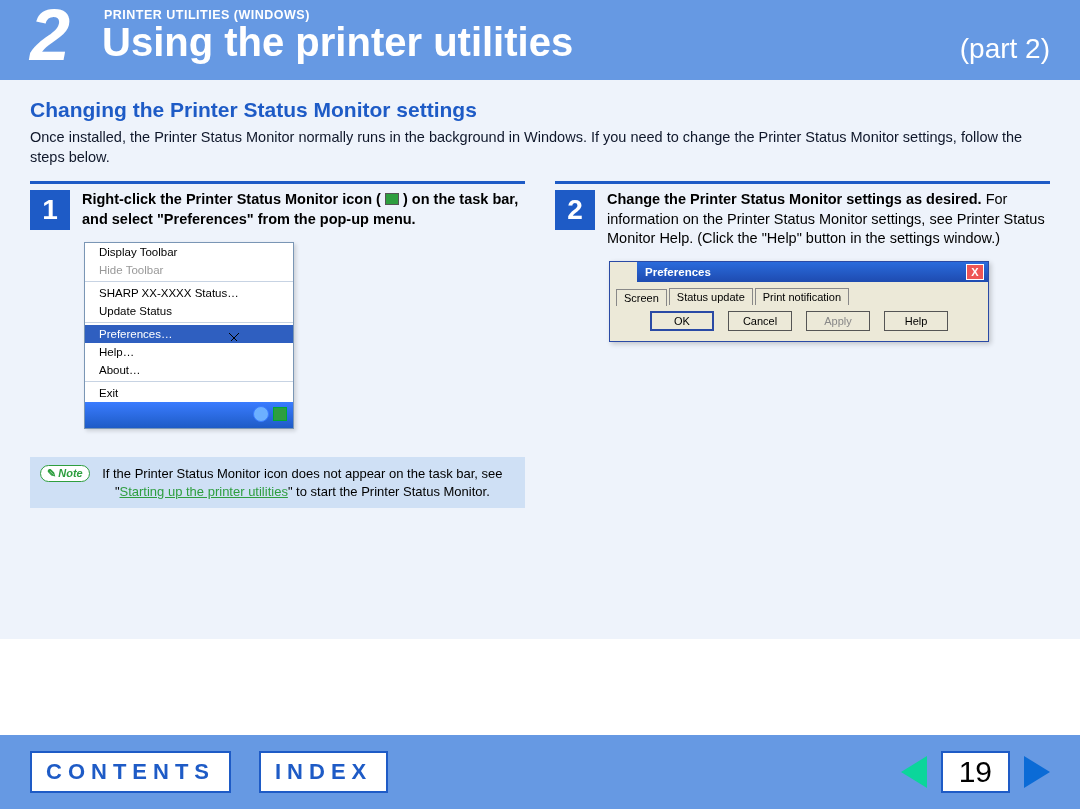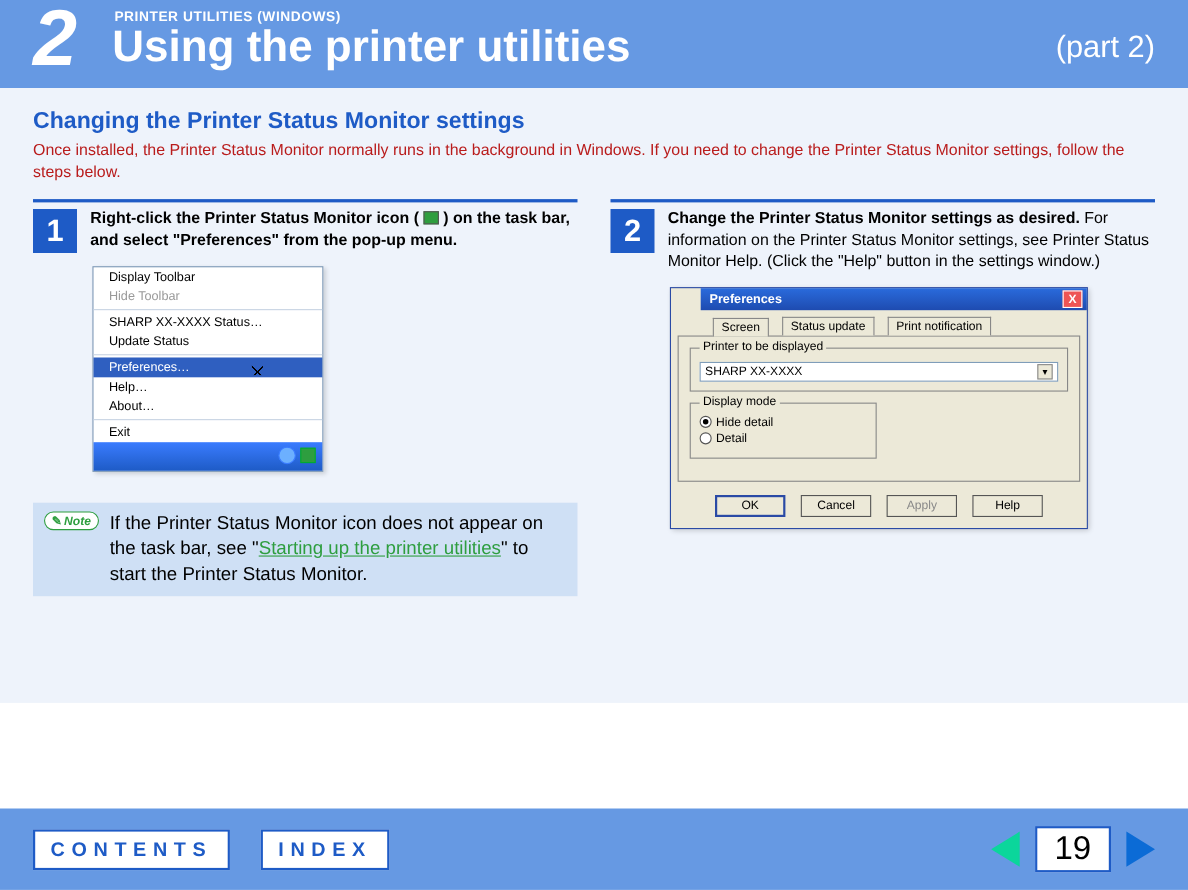--- a/index.html
+++ b/index.html
@@ -31,21 +31,21 @@
   }
   .breadcrumb {
     font-size: 12.5px;
     font-weight: bold;
     letter-spacing: 0.5px;
     margin-left: 74px;
     padding-top: 0px;
   }
   .title-row {
     display: flex;
-    align-items: center;
+    align-items: flex-end;
     justify-content: space-between;
     margin-left: 72px;
     margin-top: -2px;
   }
   .title {
     font-size: 40px;
     font-weight: bold;
   }
   .part {
     font-size: 28px;
@@ -60,21 +60,21 @@
   }
   .subheading {
     color: #1e5bc6;
     font-size: 21px;
     font-weight: bold;
     margin-bottom: 6px;
   }
   .intro {
     font-size: 14.5px;
     line-height: 1.35;
-    color: #b91c1c;
+    color: #0f172a;
     margin-bottom: 14px;
   }
   .columns {
     display: flex;
     gap: 30px;
   }
   .col { flex: 1; min-width: 0; }
 
   .step {
     display: flex;
@@ -157,39 +157,39 @@
   .tray-arrow {
     width: 16px; height: 16px;
     border-radius: 50%;
     background: #6cb0ff;
     border: 1px solid #3a7cff;
   }
 
   
   .note {
     display: flex;
-    gap: 10px;
     background: #cfe0f5;
     padding: 8px 10px;
     align-items: flex-start;
     margin-top: 6px;
+    text-align: center;
   }
   .note-badge {
     border: 1.5px solid #2e9e3f;
     color: #2e9e3f;
     background: #fff;
     font-size: 11px;
     font-weight: bold;
     border-radius: 10px;
     padding: 1px 6px;
     flex-shrink: 0;
     font-style: italic;
   }
   .note-badge::before { content: "✎"; font-style: normal; margin-right: 2px; }
-  .note-body { font-size: 17px; line-height: 1.35; }
+  .note-body { font-size: 13px; line-height: 1.35; }
   .note-link { color: #2e9e3f; text-decoration: underline; }
 
   
   .prefs {
     margin: 12px 0 0 54px;
     width: 380px;
     border: 1px solid #2a4aa5;
     font-size: 11.5px;
     background: #ece9d8;
     box-shadow: 2px 2px 5px rgba(0,0,0,0.2);
@@ -207,23 +207,22 @@
   .prefs-titlebar .x {
     width: 18px; height: 16px;
     background: #e55;
     border: 1px solid #fff;
     text-align: center;
     line-height: 14px;
     font-size: 11px;
   }
   .prefs-tabs {
     display: flex;
-    gap: 12px;
+    gap: 2px;
     padding: 6px 6px 0 6px;
-    margin-left: 32px;
   }
   .tab {
     border: 1px solid #888;
     border-bottom: none;
     padding: 2px 7px;
     background: #ece9d8;
     font-size: 11px;
   }
   .tab.active { background: #ece9d8; position: relative; top: 1px; }
   .prefs-body {
@@ -302,21 +301,21 @@
     background: #6699e3;
     display: flex;
     align-items: center;
     padding: 0 30px;
     gap: 28px;
   }
   .foot-btn {
     background: #fff;
     border: 2px solid #1e5bc6;
     color: #1e5bc6;
-    font-size: 18px;
+    font-size: 22px;
     font-weight: bold;
     letter-spacing: 6px;
     padding: 6px 14px;
   }
   .pager {
     margin-left: auto;
     display: flex;
     align-items: center;
     gap: 14px;
   }
@@ -408,40 +407,20 @@
       <div class="prefs">
         <div class="prefs-titlebar">
           <span>Preferences</span>
           <span class="x">X</span>
         </div>
         <div class="prefs-tabs">
           <div class="tab active">Screen</div>
           <div class="tab">Status update</div>
           <div class="tab">Print notification</div>
         </div>
-        <div class="prefs-body">
-          <div class="fieldset">
-            <span class="legend">Printer to be displayed</span>
-            <div class="combo">
-              <span>SHARP XX-XXXX</span>
-              <span class="arrow">▾</span>
-            </div>
-          </div>
-          <div class="fieldset" style="width:170px">
-            <span class="legend">Display mode</span>
-            <div class="radio-row">
-              <span class="radio on"></span>
-              <span>Hide detail</span>
-            </div>
-            <div class="radio-row">
-              <span class="radio"></span>
-              <span>Detail</span>
-            </div>
-          </div>
-        </div>
         <div class="prefs-buttons">
           <div class="btn default">OK</div>
           <div class="btn">Cancel</div>
           <div class="btn disabled">Apply</div>
           <div class="btn">Help</div>
         </div>
       </div>
     </div>
   </div>
 </div>

